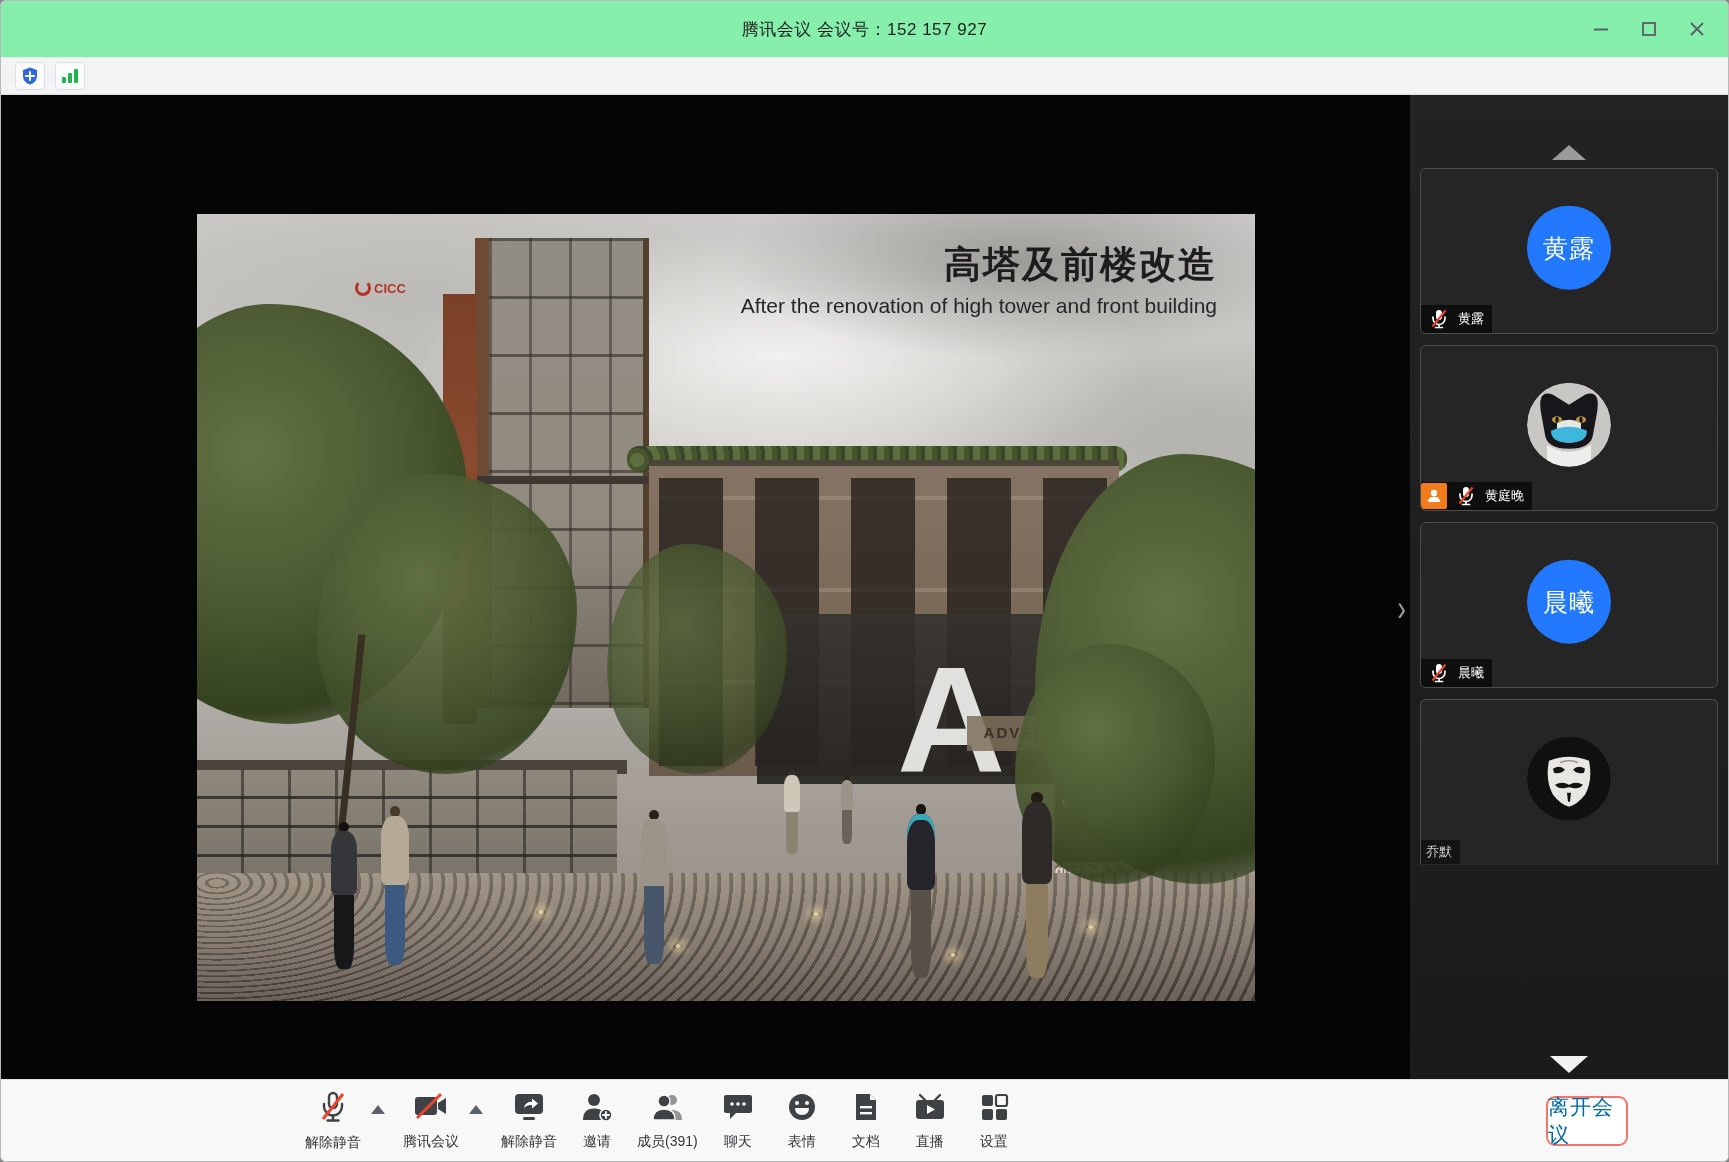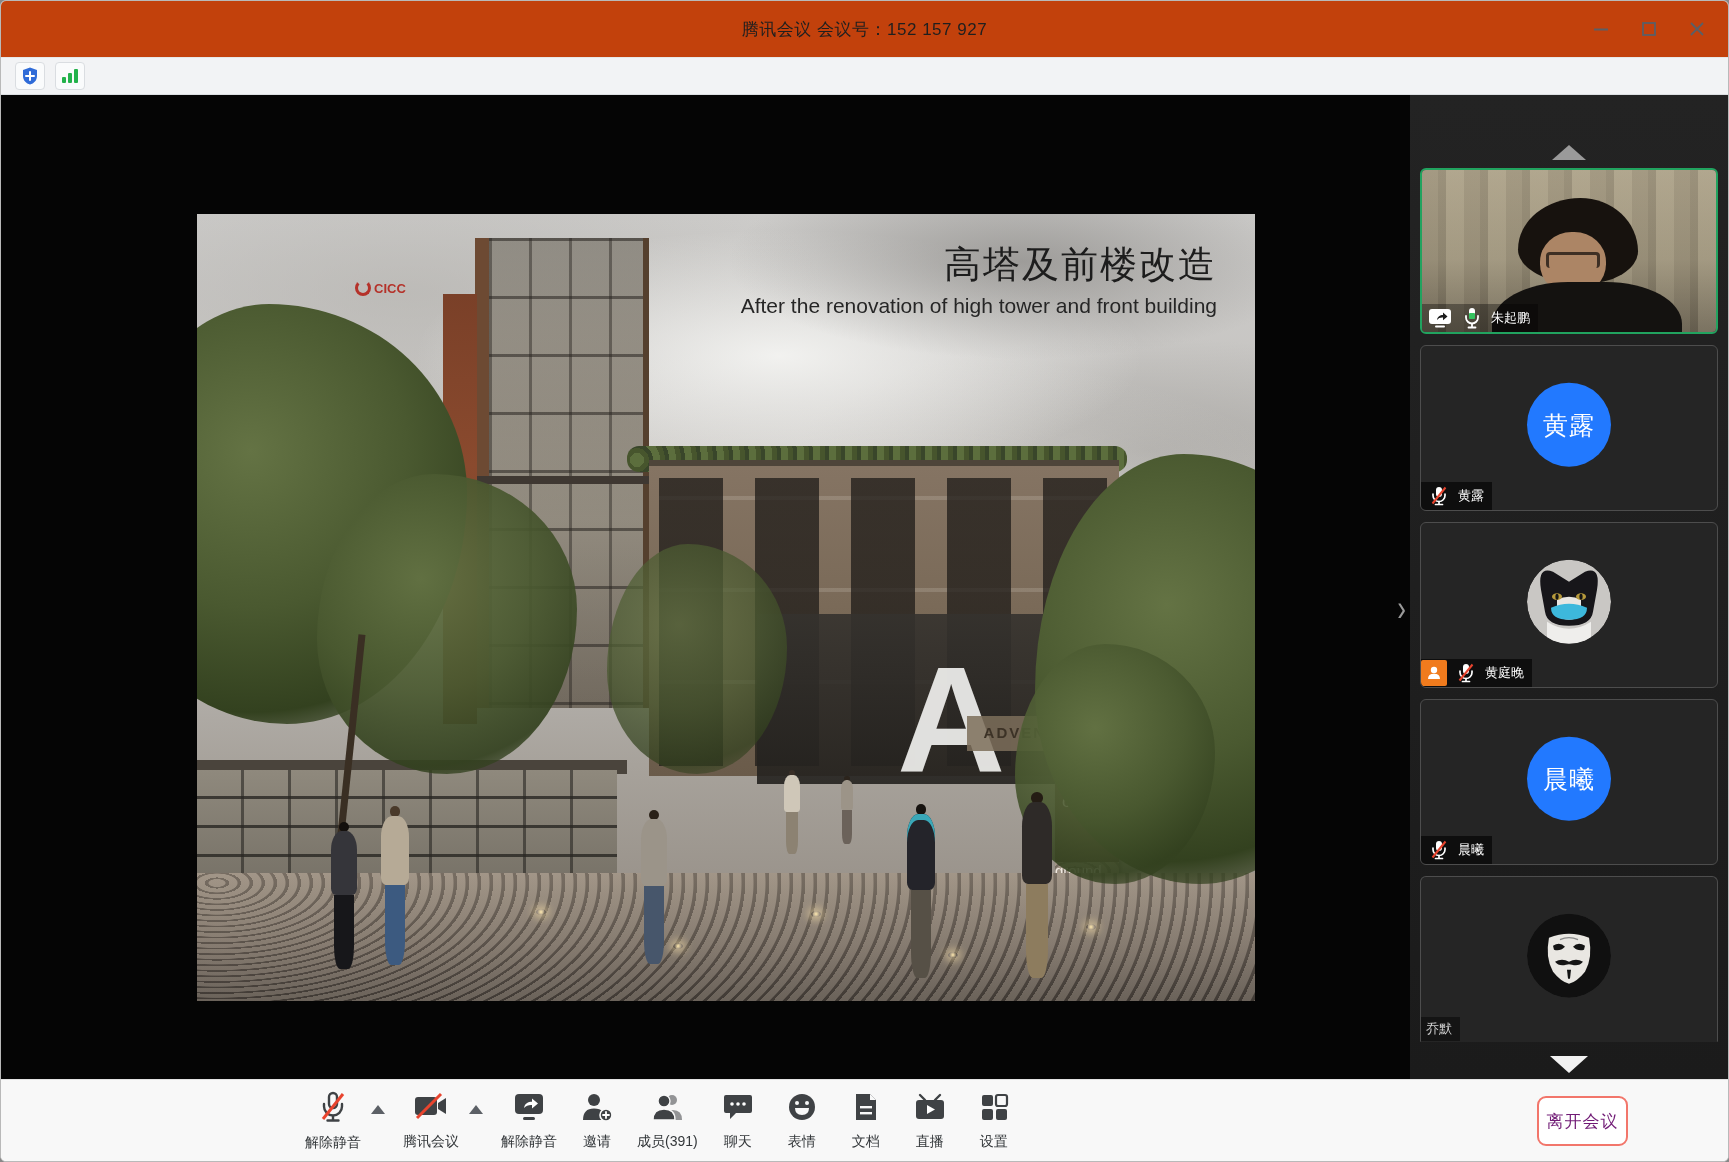--- a/index.html
+++ b/index.html
@@ -2,21 +2,21 @@
 <html><head>
 <meta charset="utf-8">
 <style>
   * { margin:0; padding:0; box-sizing:border-box; }
   html,body { width:1729px; height:1162px; overflow:hidden; background:#888;
     font-family:"Liberation Sans","DejaVu Sans",sans-serif; }
   .window { width:1729px; height:1162px; background:#fff; border:1px solid #b9b9b9;
     border-radius:6px; overflow:hidden; display:flex; flex-direction:column; }
 
   
-  .titlebar { height:56px; background:#c2410c; position:relative; flex:0 0 auto;
+  .titlebar { height:56px; background:#86efac; position:relative; flex:0 0 auto;
     display:flex; align-items:center; justify-content:center; }
   .titlebar .title { font-size:17px; color:#1f1f1f; letter-spacing:.5px; }
   .win-controls { position:absolute; right:14px; top:0; height:56px; display:flex; align-items:center; gap:14px; }
   .win-btn { width:34px; height:34px; display:flex; align-items:center; justify-content:center;
     color:#5a5f66; font-size:20px; cursor:default; }
   .win-btn svg { display:block; }
 
   
   .topbar { height:38px; background:#f2f3f5; border-top:1px solid #e7e7e7; border-bottom:1px solid #dcdfe2;
     flex:0 0 auto; display:flex; align-items:center; padding:0 14px; }
@@ -41,21 +41,21 @@
   .slide { position:absolute; left:176px; top:119px; width:1058px; height:787px; overflow:hidden;
     background:linear-gradient(180deg,#cdccca 0%,#c4c2bf 30%,#b7b4b0 55%,#a7a29b 70%,#8d857c 100%);margin-left:20px; }
   .clouds { position:absolute; inset:0;
     background:
       radial-gradient(ellipse 420px 140px at 78% 6%, rgba(120,118,115,.55), transparent 70%),
       radial-gradient(ellipse 520px 180px at 55% 18%, rgba(246,246,244,.9), transparent 70%),
       radial-gradient(ellipse 600px 200px at 20% 10%, rgba(180,178,174,.6), transparent 70%),
       radial-gradient(ellipse 700px 240px at 60% 38%, rgba(235,233,229,.55), transparent 70%),
       radial-gradient(ellipse 500px 160px at 90% 30%, rgba(150,148,144,.5), transparent 70%); }
   .slide-title { position:absolute; top:26px; right:38px; text-align:right; color:#1d1d1d; }
-  .slide-title .cn { font-size:37px; font-weight:normal; letter-spacing:2px; }
+  .slide-title .cn { font-size:37px; font-weight:bold; letter-spacing:2px; }
   .slide-title .en { font-size:21px; font-weight:normal; margin-top:4px; color:#262626; }
 
   .tower { position:absolute; left:278px; top:24px; width:174px; height:470px;
     background:linear-gradient(180deg,#6e6a62 0%,#7b756a 20%,#8a8376 60%,#6f675c 100%);
     border-left:14px solid #6d4a33; border-right:6px solid #55402e; }
   .tower .glass { position:absolute; inset:0;
     background:
       repeating-linear-gradient(180deg, rgba(40,36,32,.55) 0 3px, transparent 3px 58px),
       repeating-linear-gradient(90deg, rgba(40,36,32,.45) 0 3px, transparent 3px 40px),
       linear-gradient(180deg, rgba(210,206,198,.35), rgba(120,112,100,.25)); }
@@ -152,22 +152,22 @@
 
   
   .bottombar { height:82px; background:#f8f8f8; border-top:1px solid #e3e3e3; flex:0 0 auto;
     position:relative; display:flex; align-items:center; }
   .tool-row { position:absolute; left:296px; top:0; height:82px; display:flex; align-items:center; }
   .tool { display:flex; flex-direction:column; align-items:center; justify-content:center; gap:11px;
     color:#3f4245; min-width:64px; padding:0 8px; }
   .tool .lbl { font-size:14px; color:#33373a; white-space:nowrap; }
   .caret { width:0; height:0; border-left:7px solid transparent; border-right:7px solid transparent;
     border-bottom:9px solid #5c6066; margin:0 10px 24px 2px; }
-  .leave-btn { position:absolute; right:100px; top:16px; width:91px; height:50px; background:#fff;
-    border:2px solid #f2766b; border-radius:9px; color:#701a75; font-size:17px;
+  .leave-btn { position:absolute; right:100px; top:16px; width:82px; height:50px; background:#fff;
+    border:2px solid #f2766b; border-radius:9px; color:#0369a1; font-size:21px;
     display:flex; align-items:center; justify-content:center; letter-spacing:1px; }
   svg { display:block; }
 </style>
 </head>
 <body>
 
 <div class="window">
 
   <div class="titlebar">
     <div class="title">腾讯会议 会议号：152 157 927</div>
@@ -299,46 +299,20 @@
       <div class="collapse-chevron">›</div>
     </div>
 
     <div class="sidebar">
       <div class="scroll-up-zone">
         <div class="tri-up"></div>
       </div>
 
       <div class="tiles">
 
-        <div class="tile speaking">
-          <div class="video-feed">
-            <div class="vid-hair"></div>
-              <div class="vid-face"></div>
-              <div class="vid-glasses"></div>
-              <div class="vid-body"></div>
-          </div>
-          <div class="namebar" style="background:rgba(0,0,0,.35);">
-            <span class="overlay-ic">
-              <svg width="24" height="20" viewBox="0 0 24 20">
-                <rect x="1" y="1" width="22" height="15" rx="3" fill="#fff"></rect>
-                <path d="M9 12 C9.5 8.5 12 7 15 7 L15 4.5 L19.5 8.5 L15 12.2 L15 9.5 C12.5 9.3 10.5 10 9 12 Z" fill="#1c1c1c"></path>
-                <rect x="7" y="17.5" width="10" height="2" rx="1" fill="#fff"></rect>
-              </svg>
-            </span>
-            <span class="overlay-ic">
-              <svg width="18" height="22" viewBox="0 0 18 22">
-                <rect x="6" y="1" width="6" height="11" rx="3" fill="#fff"></rect>
-                <rect x="6" y="6" width="6" height="6" rx="1" fill="#35c35f"></rect>
-                <path d="M3 9 v1.5 a6 6 0 0 0 12 0 V9" fill="none" stroke="#fff" stroke-width="1.8" stroke-linecap="round"></path>
-                <path d="M9 17 v3 M5.5 20.5 h7" stroke="#fff" stroke-width="1.8" stroke-linecap="round"></path>
-              </svg>
-            </span>
-            <span>朱起鹏</span>
-          </div>
-        </div>
 
         <div class="tile">
           <div class="avatar-circle" style="background:#2279ff;">黄露</div>
           <div class="namebar">
             <span class="overlay-ic">
               <svg width="18" height="20" viewBox="0 0 18 20">
                 <rect x="6" y="1" width="6" height="10" rx="3" fill="#fff"></rect>
                 <path d="M3 8 v1.5 a6 6 0 0 0 12 0 V8" fill="none" stroke="#fff" stroke-width="1.7" stroke-linecap="round"></path>
                 <path d="M9 15.5 v2.5 M5.5 18.5 h7" stroke="#fff" stroke-width="1.7" stroke-linecap="round"></path>
                 <path d="M2.5 17.5 L15.5 1.5" stroke="#e8442e" stroke-width="2"></path>

